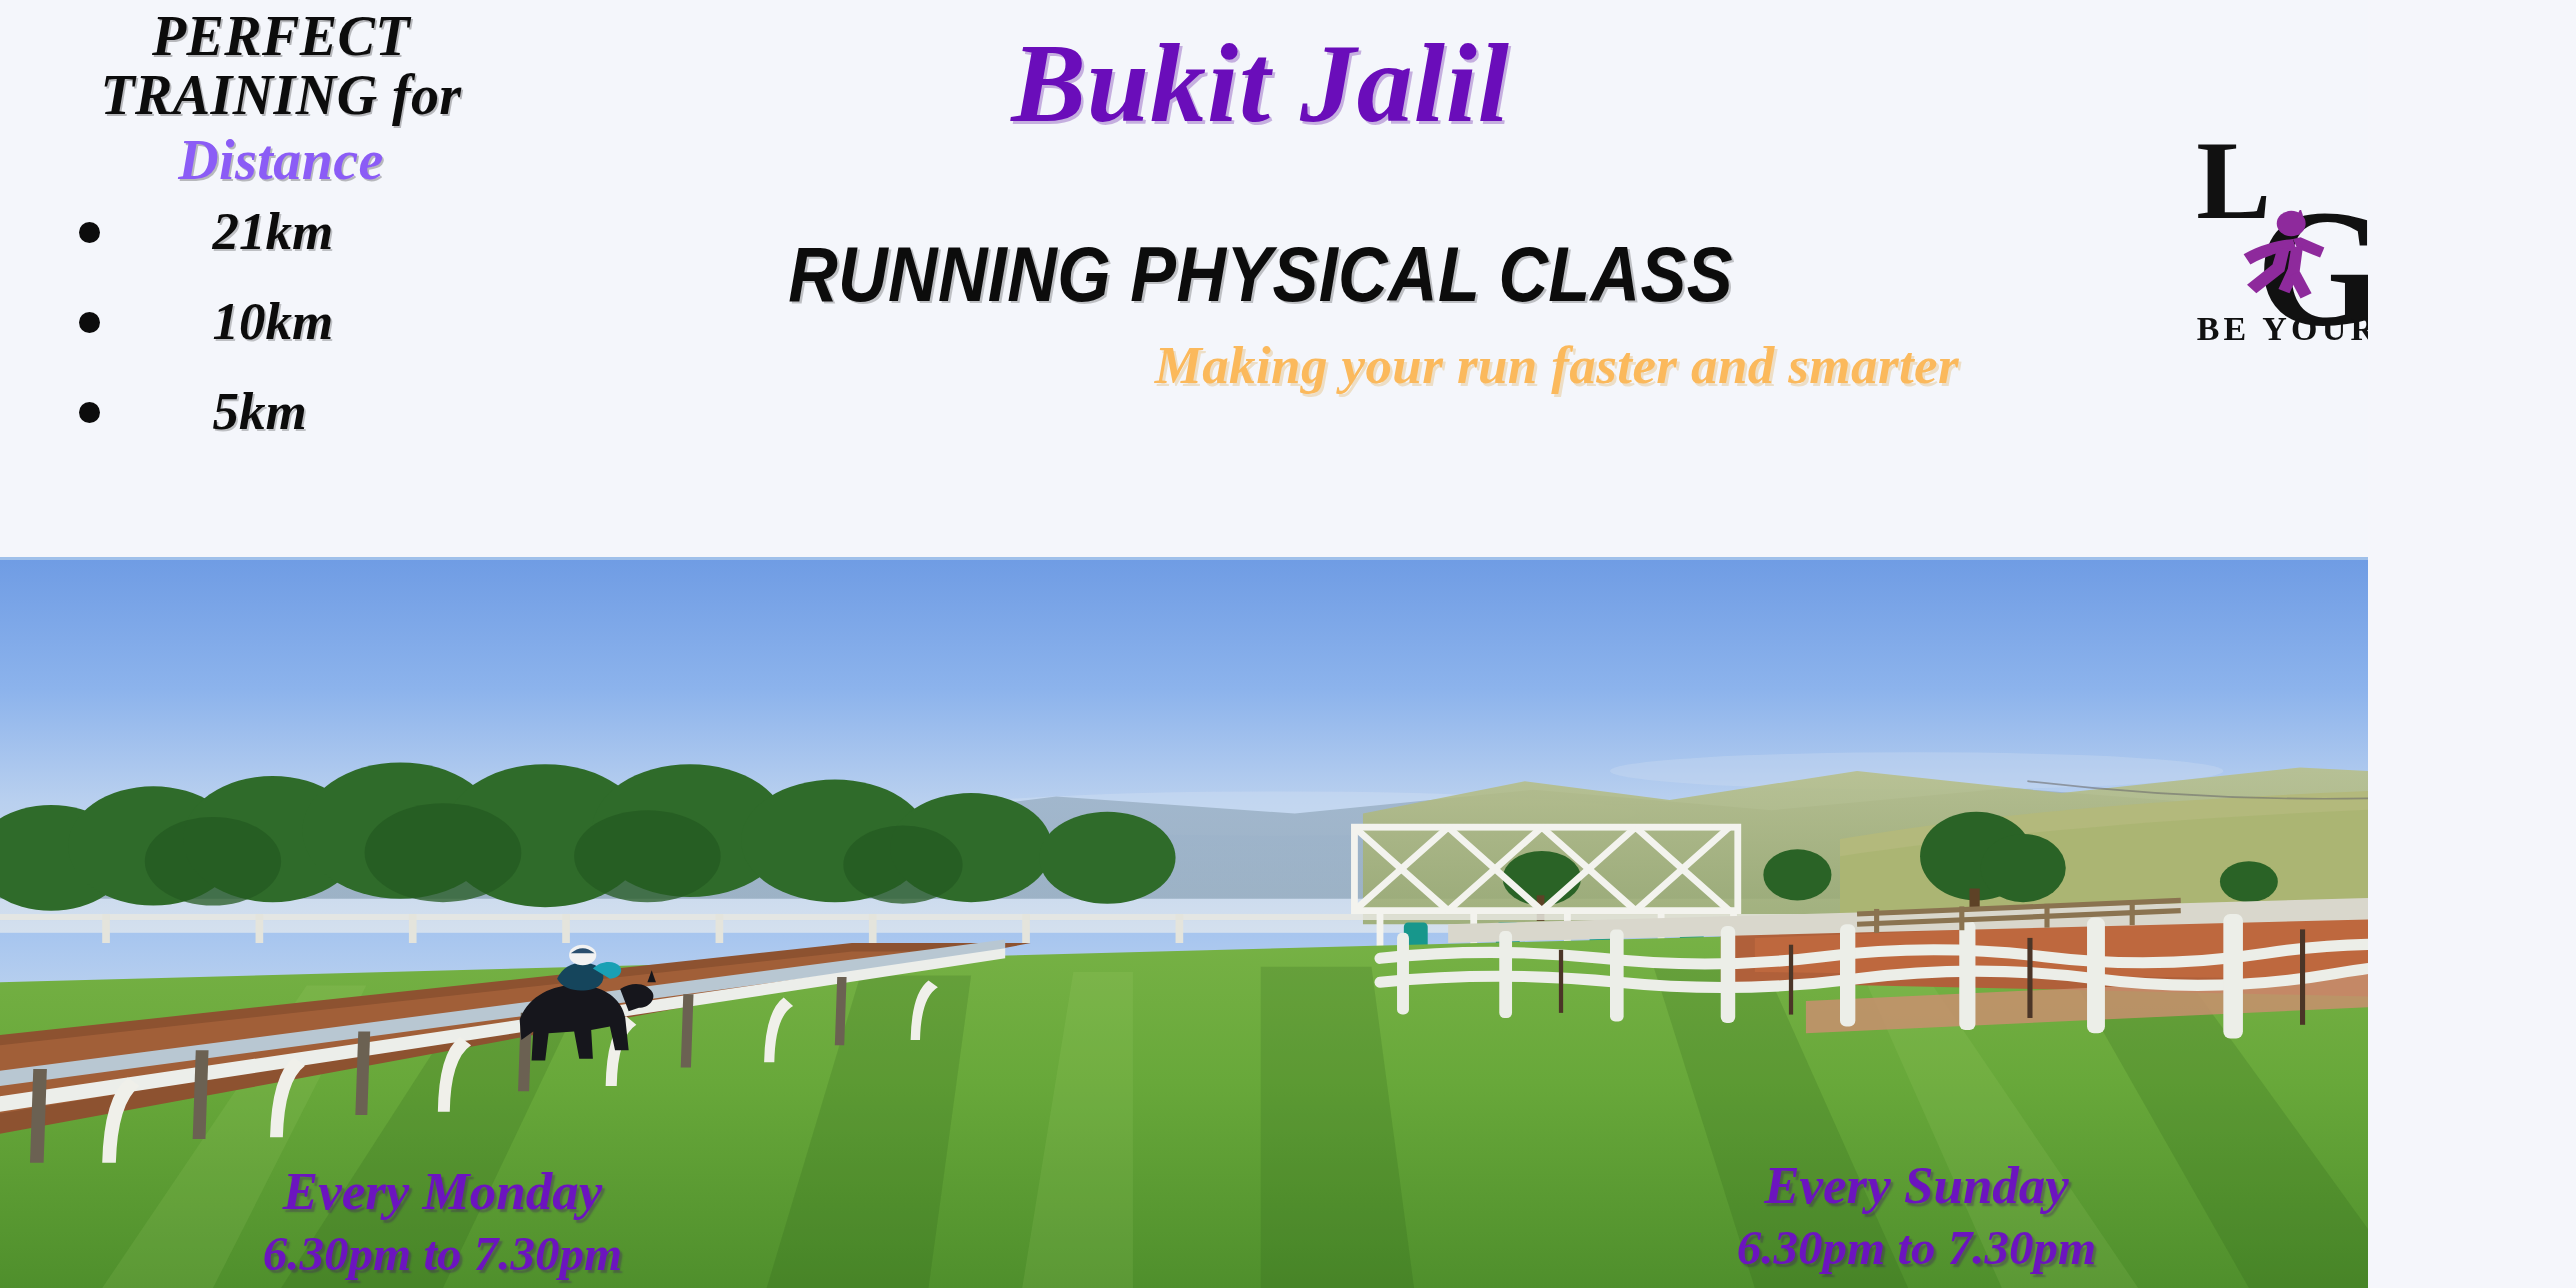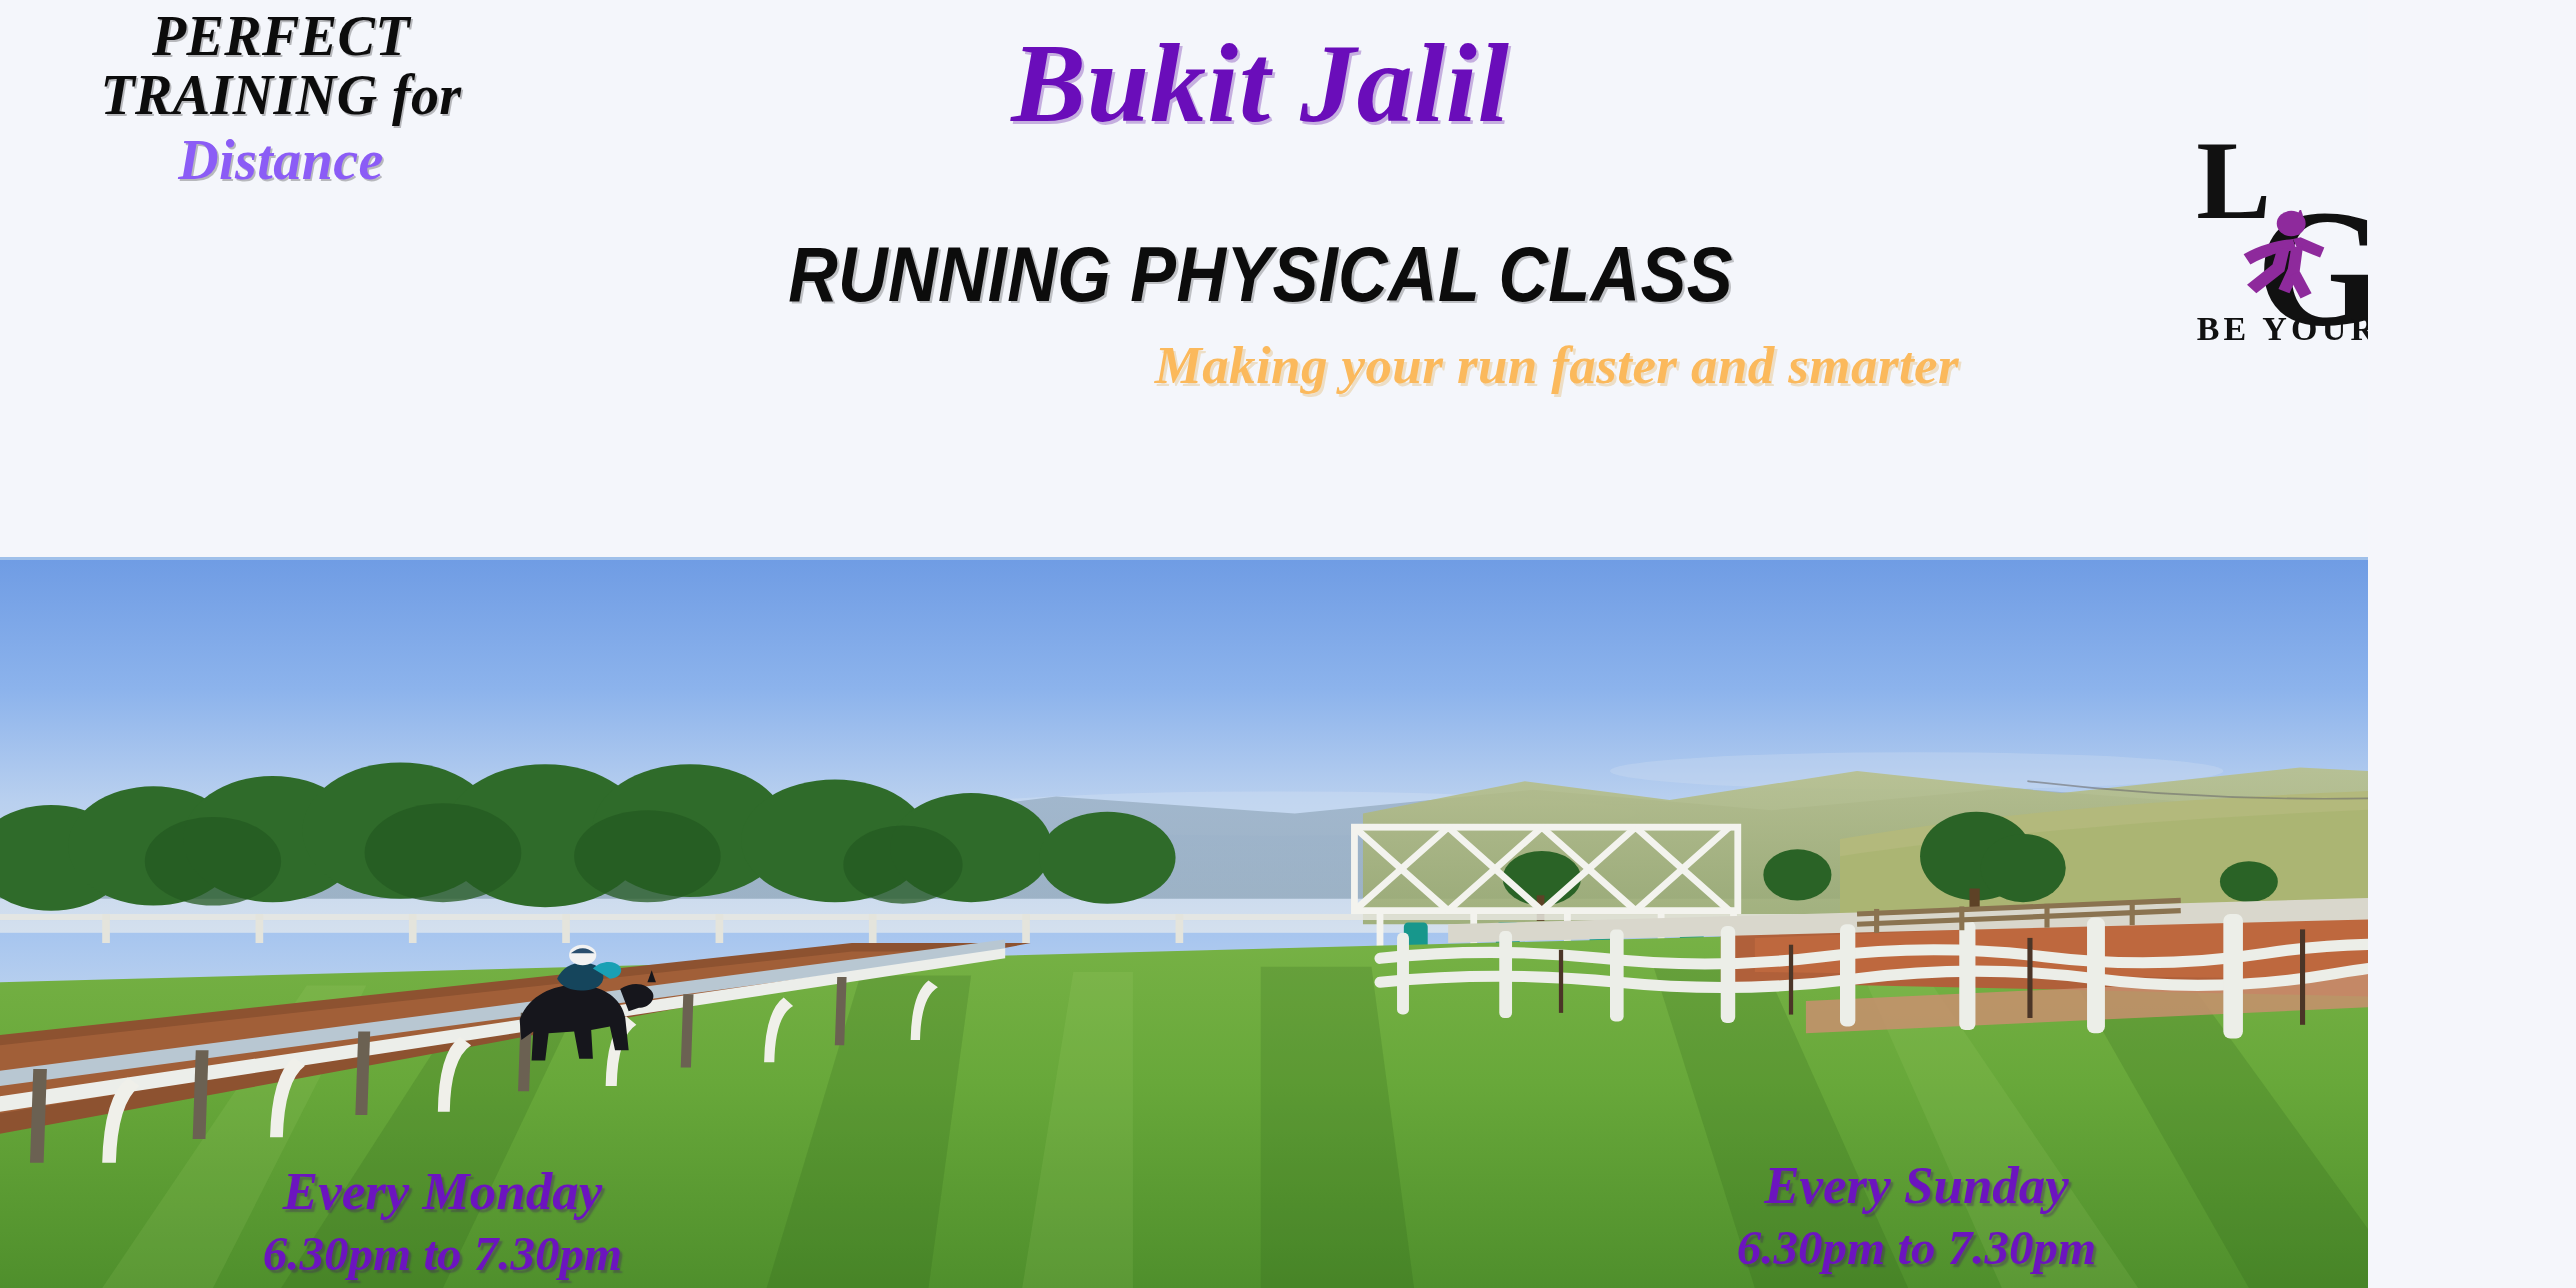--- a/index.html
+++ b/index.html
@@ -144,20 +144,25 @@
 <body>
 
 <div class="banner" style="background: rgb(244, 246, 251);">
 
   <div class="header-band" style="background: rgb(244, 246, 251);">
 
     <div class="training-block">
       <div class="training-line l1" style="color: rgb(12, 12, 12);">PERFECT</div>
       <div class="training-line l2" style="color: rgb(12, 12, 12);">TRAINING for</div>
       <div class="training-line l3" style="color: #8b5cf6;">Distance</div>
+      <ul class="distance-list">
+        <li style="color: rgb(12, 12, 12);">21km</li>
+        <li style="color: rgb(12, 12, 12);">10km</li>
+        <li style="color: rgb(12, 12, 12);">5km</li>
+      </ul>
     </div>
 
     <div class="title-main" style="color: rgb(106, 13, 186);">Bukit Jalil</div>
     <div class="title-sub" style="color: rgb(12, 12, 12);">RUNNING PHYSICAL CLASS</div>
     <div class="title-tag" style="color: rgb(251, 185, 92);">Making your run faster and smarter</div>
 
     <div class="logo">
       <div class="logo-mark">
         <span class="logo-l">L</span>
         <span class="logo-g">G</span>

